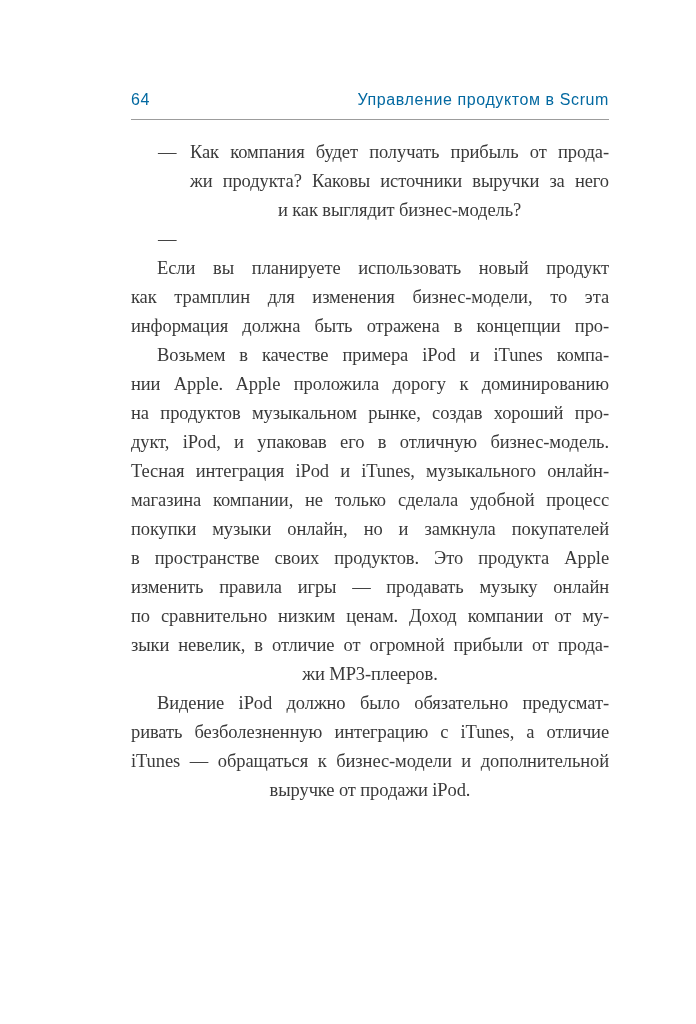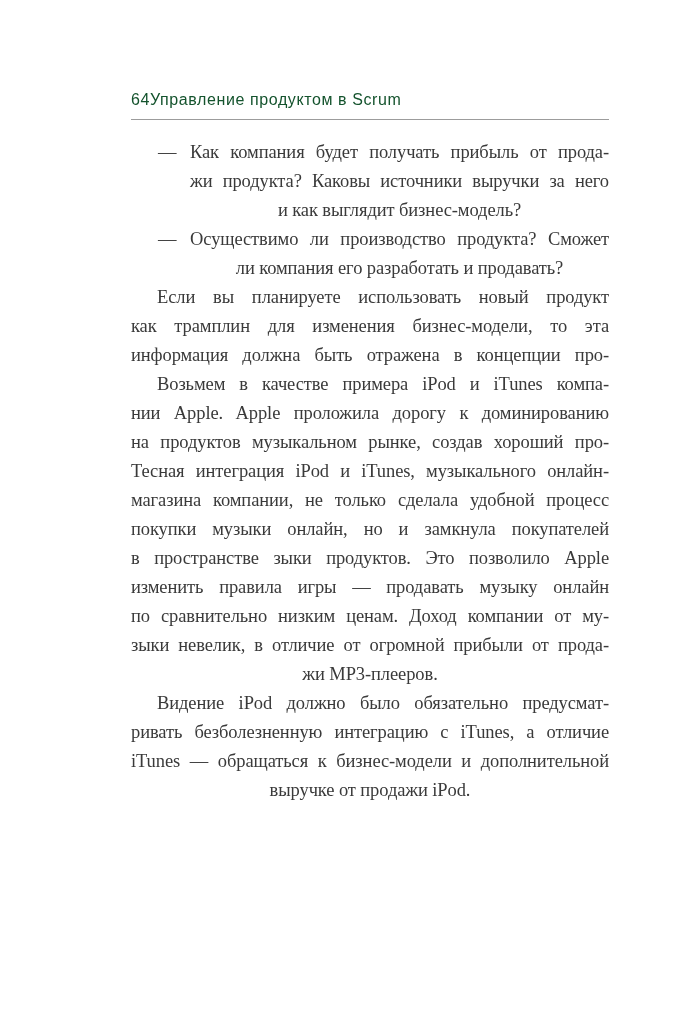--- a/index.html
+++ b/index.html
@@ -10,26 +10,27 @@
     background: #ffffff;
     overflow: hidden;
     font-family: "Liberation Serif", "DejaVu Serif", serif;
   }
   .header {
     position: absolute;
     left: 131px;
     top: 90px;
     width: 478px;
     display: flex;
+    justify-content: space-between;
     align-items: baseline;
     font-family: "Liberation Sans", "DejaVu Sans", sans-serif;
     font-size: 16px;
     line-height: 20px;
     letter-spacing: 0.6px;
-    color: #14532d;
+    color: #0369a1;
     padding-bottom: 9px;
   }
   .header-rule {
     position: absolute;
     left: 131px;
     top: 119px;
     width: 478px;
     height: 0;
     border-top: 1px solid #9c9c9c;
   }
@@ -72,40 +73,37 @@
       <div class="marker">—</div>
       <div class="blines">
         <div class="jl">Как компания будет получать прибыль от прода-</div>
         <div class="jl">жи продукта? Каковы источники выручки за него</div>
         <div class="ll">и как выглядит бизнес-модель?</div>
       </div>
     </div>
 
     <div class="bullet">
       <div class="marker">—</div>
-      <div class="blines">
-        <div class="jl">Осуществимо ли производство продукта? Сможет</div>
-        <div class="ll">ли компания его разработать и продавать?</div>
-      </div>
     </div>
 
     <div>
       <div class="jl ind">Если вы планируете использовать новый продукт</div>
       <div class="jl">как трамплин для изменения бизнес-модели, то эта</div>
       <div class="jl">информация должна быть отражена в концепции про-</div>
     </div>
 
     <div>
       <div class="jl ind">Возьмем в качестве примера iPod и iTunes компа-</div>
       <div class="jl">нии Apple. Apple проложила дорогу к доминированию</div>
       <div class="jl">на продуктов музыкальном рынке, создав хороший про-</div>
+      <div class="jl">дукт, iPod, и упаковав его в отличную бизнес-модель.</div>
       <div class="jl">Тесная интеграция iPod и iTunes, музыкального онлайн-</div>
       <div class="jl">магазина компании, не только сделала удобной процесс</div>
       <div class="jl">покупки музыки онлайн, но и замкнула покупателей</div>
-      <div class="jl">в пространстве зыки продуктов. Это позволило Apple</div>
+      <div class="jl">в пространстве своих продуктов. Это продукта Apple</div>
       <div class="jl">изменить правила игры — продавать музыку онлайн</div>
       <div class="jl">по сравнительно низким ценам. Доход компании от му-</div>
       <div class="jl">зыки невелик, в отличие от огромной прибыли от прода-</div>
       <div class="ll">жи MP3-плееров.</div>
     </div>
 
     <div>
       <div class="jl ind">Видение iPod должно было обязательно предусмат-</div>
       <div class="jl">ривать безболезненную интеграцию с iTunes, а отличие</div>
       <div class="jl">iTunes — обращаться к бизнес-модели и дополнительной</div>

